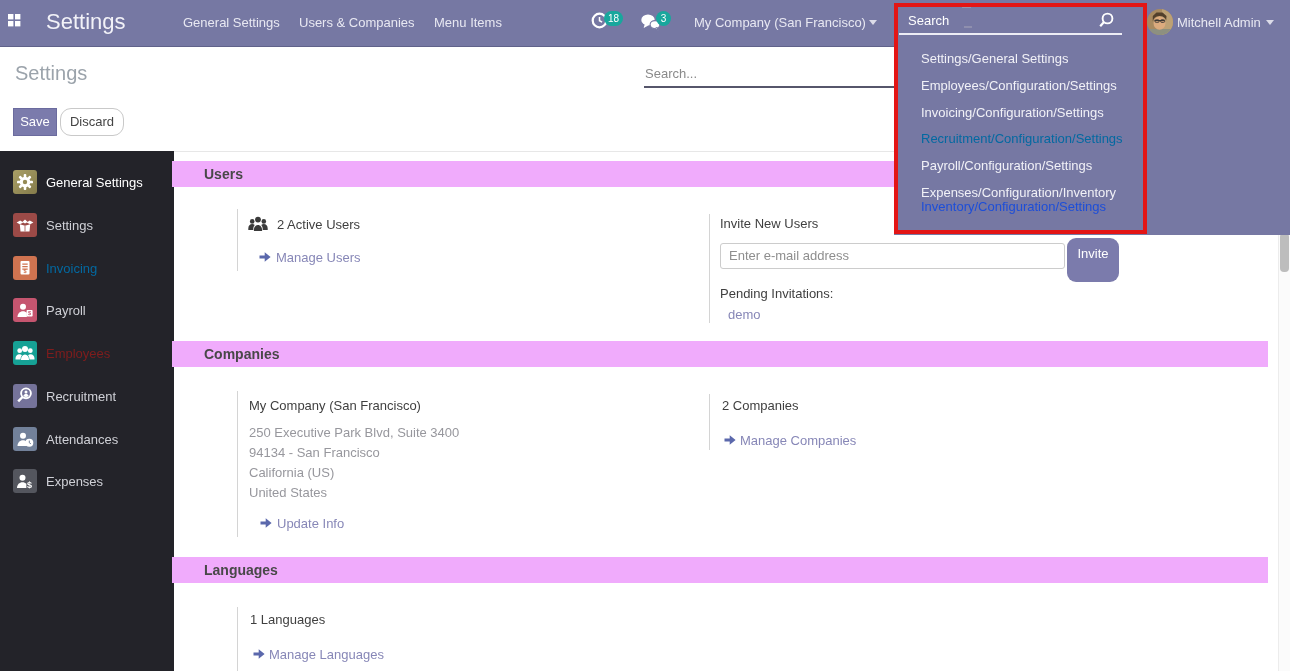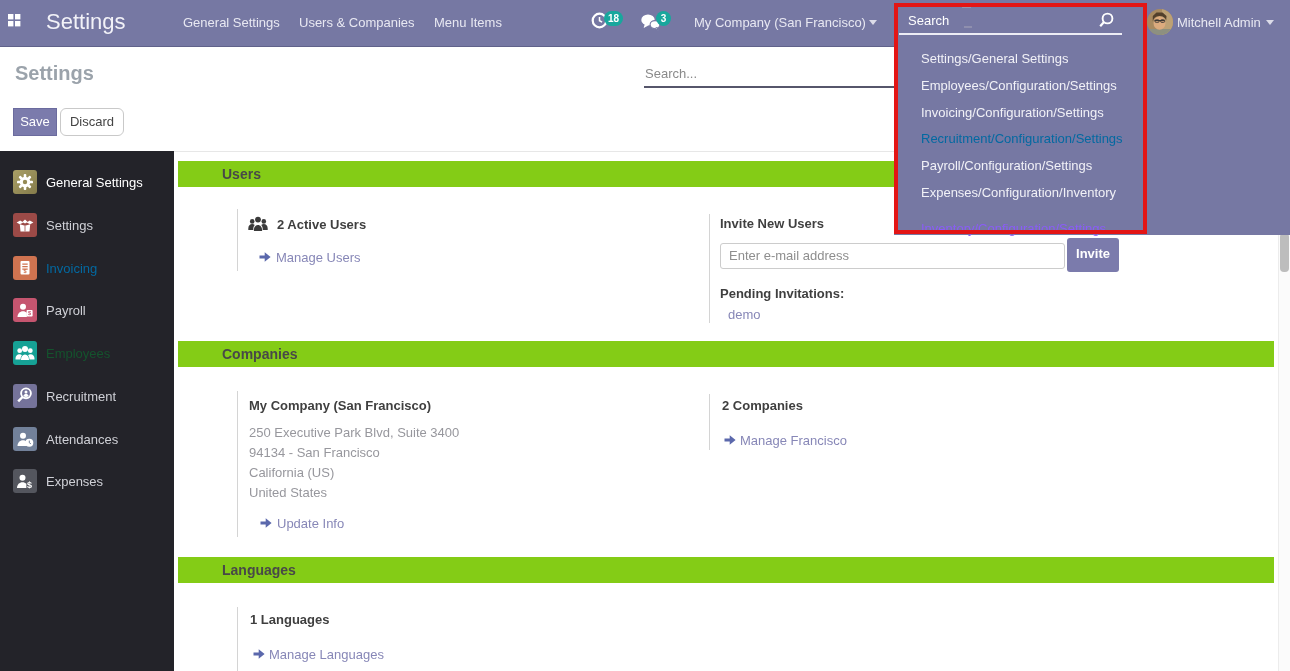--- a/index.html
+++ b/index.html
@@ -1,26 +1,26 @@
 <!DOCTYPE html>
 <html><head><meta charset="utf-8"><style>
 *{margin:0;padding:0;box-sizing:border-box}
 html,body{width:1290px;height:671px;overflow:hidden}
 body{position:relative;font-family:"Liberation Sans",sans-serif;background:#fff;font-size:13px}
 .abs{position:absolute}
-.b{font-weight:bold}
+.b{font-weight:normal}
 .link{color:#8787b7}
 .grayline{background:#d4d4d4;width:1px}
-.bar{position:absolute;left:178px;width:1096px;height:26px;background:#84cc16;color:#484848;font-weight:bold;font-size:14px;line-height:26px;padding-left:44px}
+.bar{position:absolute;left:172px;width:1096px;height:26px;background:#f0abfc;color:#484848;font-weight:bold;font-size:14px;line-height:26px;padding-left:32px}
 </style></head><body>
 
 <div class="abs" style="left:0;top:151px;width:1290px;height:1px;background:#e7e7e7"></div>
 <div class="abs b" style="left:15px;top:62px;font-size:20px;color:#9ba3ab">Settings</div>
 <div class="abs" style="left:13px;top:108px;width:44px;height:28px;background:#7b7bac;border:1px solid #6b6b9e;border-radius:0;color:#fff;text-align:center;line-height:26px">Save</div>
-<div class="abs" style="left:60px;top:108px;width:64px;height:28px;background:#fff;border:1px solid #c9c9c9;border-radius:6px;color:#444;text-align:center;line-height:26px">Discard</div>
+<div class="abs" style="left:60px;top:108px;width:64px;height:28px;background:#fff;border:1px solid #c9c9c9;border-radius:11px;color:#444;text-align:center;line-height:26px">Discard</div>
 <div class="abs" style="left:645px;top:66px;color:#8a8a8a">Search...</div>
 <div class="abs" style="left:644px;top:86px;width:256px;height:2px;background:#56566b"></div>
 
 <div class="abs" style="left:0;top:151px;width:174px;height:520px;background:#232329"></div>
 <div id="sideitems">
 <div class="abs" style="left:13px;top:170px"><svg width="24" height="24">
         <defs>
           <linearGradient id="g0" x1="0" y1="0" x2="1" y2="1">
             <stop offset="0" stop-color="#a99f66"></stop>
             <stop offset="1" stop-color="#847b4b"></stop>
@@ -77,21 +77,21 @@
         <rect width="24" height="24" rx="3" fill="#16a195"></rect>
         <g fill="#fff">
           <circle cx="6.7" cy="9.7" r="2.4"></circle>
           <circle cx="17.3" cy="9.7" r="2.4"></circle>
           <circle cx="12" cy="8" r="3"></circle>
           <path d="M2.5 17.5c0-2.5 1.7-4.3 3.9-4.3 1 0 1.9.4 2.6 1-.9 1-1.4 2.3-1.4 3.8v.5H2.5z"></path>
           <path d="M21.5 17.5c0-2.5-1.7-4.3-3.9-4.3-1 0-1.9.4-2.6 1 .9 1 1.4 2.3 1.4 3.8v.5h5.1z"></path>
           <path d="M8 18.5c0-3 1.7-5.1 4-5.1s4 2.1 4 5.1v.5H8z"></path>
         </g>
       </svg></div>
-<div class="abs" style="left:46px;top:346px;color:#14532d">Employees</div>
+<div class="abs" style="left:46px;top:346px;color:#7f1d1d">Employees</div>
 <div class="abs" style="left:13px;top:384px"><svg width="24" height="24">
         <rect width="24" height="24" rx="3" fill="#75739a"></rect>
         <circle cx="13" cy="9.3" r="4.9" stroke="#fff" stroke-width="1.9" fill="none"></circle>
         <path d="M9.5 13L5.2 17.4" stroke="#fff" stroke-width="2.4"></path>
         <circle cx="13" cy="8" r="1.5" fill="#fff"></circle>
         <path d="M10.3 12.1c.3-1.5 1.5-2.4 2.7-2.4s2.4.9 2.7 2.4a4.9 4.9 0 0 1-5.4 0z" fill="#fff"></path>
       </svg></div>
 <div class="abs" style="left:46px;top:389px;color:#cfd0d6">Recruitment</div>
 <div class="abs" style="left:13px;top:427px"><svg width="24" height="24">
         <rect width="24" height="24" rx="3" fill="#72819a"></rect>
@@ -130,38 +130,38 @@
 <div class="abs b" style="left:277px;top:217px;color:#3f3f3f">2 Active Users</div>
 <div class="abs grayline" style="left:237px;top:209px;height:62px"></div>
 <svg class="abs" style="left:259px;top:251px" width="12" height="12" viewBox="0 0 12 12">
     <path d="M0.5 4.5h5.2V1.3L11.6 6 5.7 10.7V7.5H0.5z" fill="#5b68ac"></path>
   </svg>
 <div class="abs link" style="left:276px;top:250px">Manage Users</div>
 
 <div class="abs grayline" style="left:709px;top:214px;height:109px"></div>
 <div class="abs b" style="left:720px;top:216px;color:#3f3f3f">Invite New Users</div>
 <div class="abs" style="left:720px;top:243px;width:345px;height:26px;border:1px solid #ccc;border-radius:3px;background:#fff;color:#8e8e8e;line-height:24px;padding-left:8px">Enter e-mail address</div>
-<div class="abs b" style="left:1067px;top:238px;width:52px;height:34px;background:#7b7bac;border-radius:3px;color:#fff;text-align:center;line-height:32px">Invite</div>
+<div class="abs b" style="left:1067px;top:238px;width:52px;height:44px;background:#7b7bac;border-radius:9px;color:#fff;text-align:center;line-height:32px">Invite</div>
 <div class="abs b" style="left:720px;top:286px;color:#3f3f3f">Pending Invitations:</div>
 <div class="abs link" style="left:728px;top:307px">demo</div>
 
 <div class="bar" style="top:341px">Companies</div>
 <div class="abs grayline" style="left:237px;top:391px;height:146px"></div>
 <div class="abs b" style="left:249px;top:398px;color:#3f3f3f">My Company (San Francisco)</div>
 <div class="abs" style="left:249px;top:423px;line-height:20px;color:#97979d">250 Executive Park Blvd, Suite 3400<br>94134 - San Francisco<br>California (US)<br>United States</div>
 <svg class="abs" style="left:260px;top:517px" width="12" height="12" viewBox="0 0 12 12">
     <path d="M0.5 4.5h5.2V1.3L11.6 6 5.7 10.7V7.5H0.5z" fill="#5b68ac"></path>
   </svg>
 <div class="abs link" style="left:277px;top:516px">Update Info</div>
 <div class="abs grayline" style="left:709px;top:394px;height:56px"></div>
 <div class="abs b" style="left:722px;top:398px;color:#3f3f3f">2 Companies</div>
 <svg class="abs" style="left:724px;top:434px" width="12" height="12" viewBox="0 0 12 12">
     <path d="M0.5 4.5h5.2V1.3L11.6 6 5.7 10.7V7.5H0.5z" fill="#5b68ac"></path>
   </svg>
-<div class="abs link" style="left:740px;top:433px">Manage Francisco</div>
+<div class="abs link" style="left:740px;top:433px">Manage Companies</div>
 
 <div class="bar" style="top:557px">Languages</div>
 <div class="abs grayline" style="left:237px;top:607px;height:64px"></div>
 <div class="abs b" style="left:250px;top:612px;color:#3f3f3f">1 Languages</div>
 <svg class="abs" style="left:253px;top:648px" width="12" height="12" viewBox="0 0 12 12">
     <path d="M0.5 4.5h5.2V1.3L11.6 6 5.7 10.7V7.5H0.5z" fill="#5b68ac"></path>
   </svg>
 <div class="abs link" style="left:269px;top:647px">Manage Languages</div>
 
 <div class="abs" style="left:1278px;top:47px;width:12px;height:624px;background:#fbfbfb;border-left:1px solid #ececec"></div>
@@ -227,16 +227,16 @@
     <circle cx="10.5" cy="8.5" r="4.9" stroke="#fff" stroke-width="1.9" fill="none"></circle>
     <path d="M7 12L3.2 16.2" stroke="#fff" stroke-width="2.2" fill="none"></path>
   </svg>
 <div id="dditems">
 <div class="abs" style="left:921px;top:51px;color:#f1f1f7;z-index:5">Settings/General Settings</div>
 <div class="abs" style="left:921px;top:78px;color:#f1f1f7;z-index:5">Employees/Configuration/Settings</div>
 <div class="abs" style="left:921px;top:105px;color:#f1f1f7;z-index:5">Invoicing/Configuration/Settings</div>
 <div class="abs" style="left:921px;top:131px;color:#0369a1;z-index:5">Recruitment/Configuration/Settings</div>
 <div class="abs" style="left:921px;top:158px;color:#f1f1f7;z-index:5">Payroll/Configuration/Settings</div>
 <div class="abs" style="left:921px;top:185px;color:#f1f1f7;z-index:5">Expenses/Configuration/Inventory</div>
-<div class="abs" style="left:921px;top:221px;color:#8b5cf6;z-index:5">Inventory/Configuration/Settings</div>
+<div class="abs" style="left:921px;top:199px;color:#1d4ed8;z-index:5">Inventory/Configuration/Settings</div>
 </div>
 
 <div class="abs" style="left:894px;top:3px;width:253px;height:231px;border:4px solid #e31515;z-index:9"></div>
 
 </body></html>

